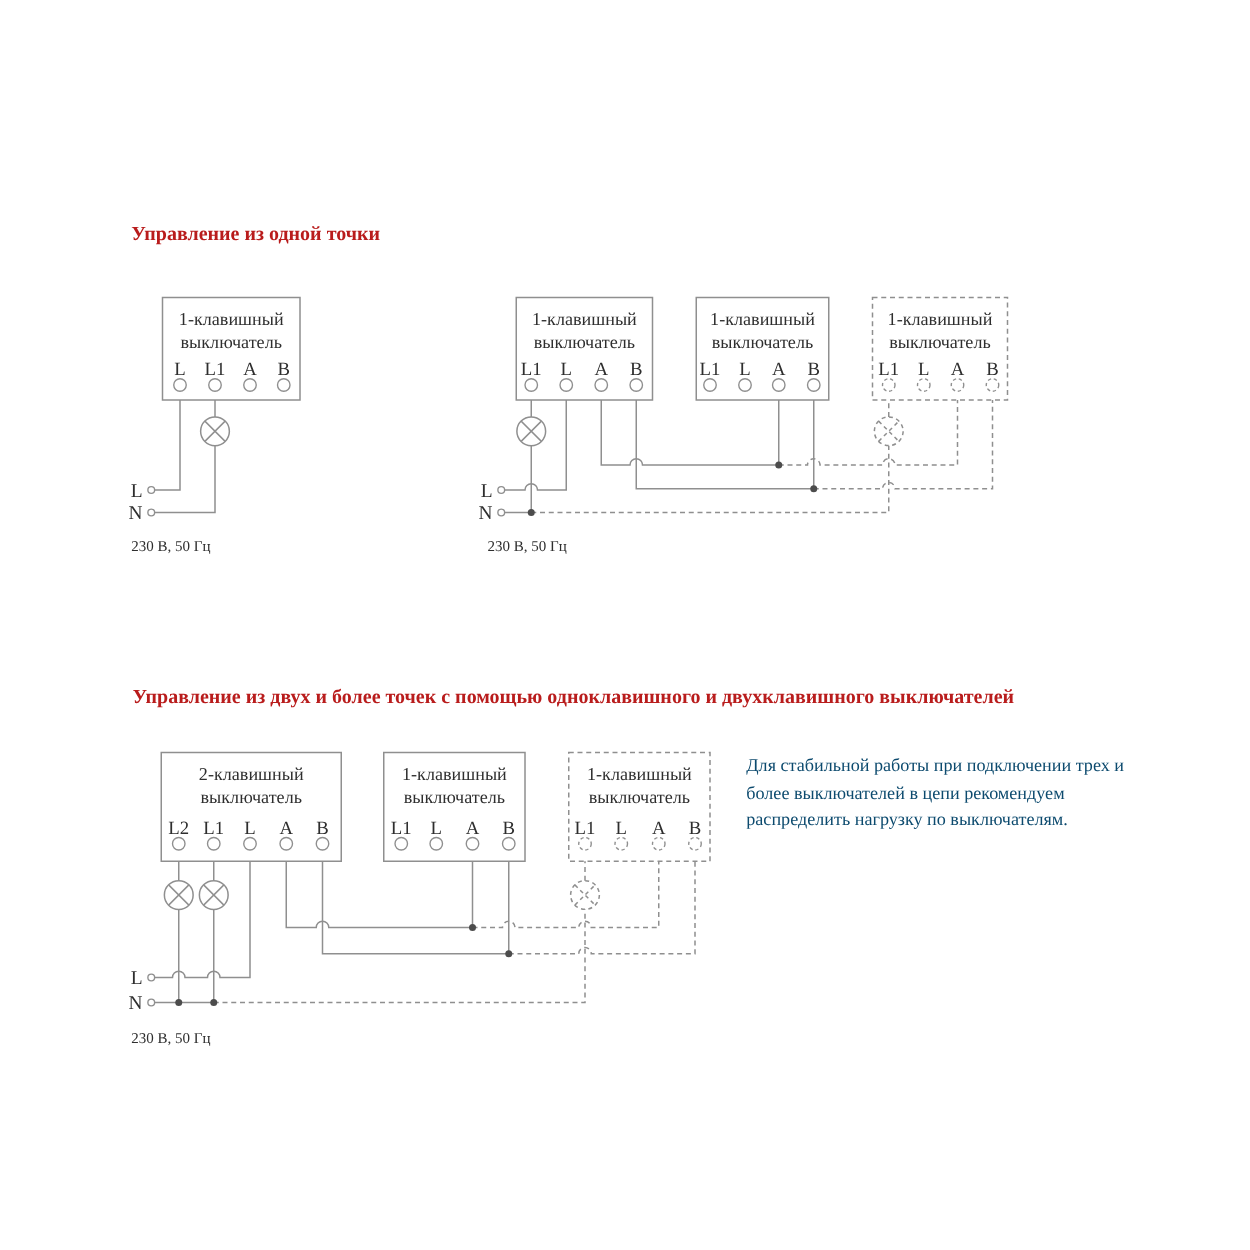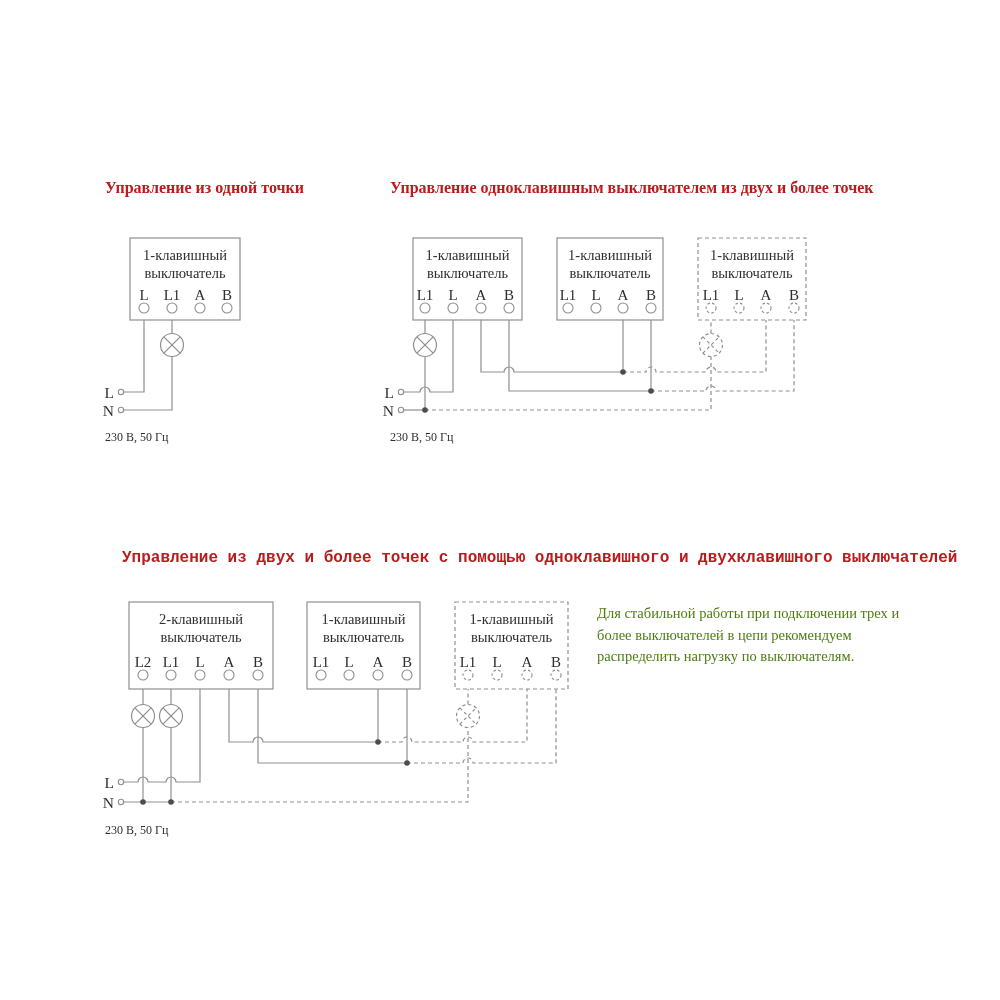--- a/index.html
+++ b/index.html
@@ -1,20 +1,20 @@
 <!DOCTYPE html>
 <html><head>
 <meta charset="utf-8">
 <style>
   html,body{margin:0;padding:0;background:#ffffff;}
   #canvas{position:relative;width:1000px;height:1000px;background:#ffffff;overflow:hidden;
           font-family:"Liberation Serif", serif;color:#2e2e2e;}
   .title{position:absolute;font-size:16px;font-weight:bold;white-space:nowrap;color:#b91c1c;}
   .caption{position:absolute;font-size:12px;white-space:nowrap;color:#2e2e2e;}
-  .note{position:absolute;font-size:14.5px;line-height:21.5px;color:#4d7c0f;}
+  .note{position:absolute;font-size:14.5px;line-height:21.5px;color:#0c4a6e;}
   .note div{white-space:nowrap;}
   #diagram-svg{position:absolute;left:0;top:0;}
   svg text{font-family:"Liberation Serif", serif;fill:#2e2e2e;}
 </style>
 </head>
 <body>
 
 <div id="canvas">
 
   <svg id="diagram-svg" width="1000" height="1000" viewBox="0 0 1000 1000">
@@ -204,23 +204,22 @@
         </g>
         <g>
           <text x="114" y="807.5" text-anchor="end" font-size="15.5">N</text>
           <circle cx="121" cy="802" r="2.7" fill="#ffffff" stroke="#8f8f8f" stroke-width="1.1"></circle>
         </g>
       </g>
     </svg>
 
   <div class="title" style="left:105px;top:179px;">Управление из одной точки</div>
 
-  <div class="title" style="left:390px;top:179px;">Управление одноклавишным выключателем из двух и более точек</div>
-
-  <div class="title" style="left:122px;top:549px;font-family:Liberation Mono, monospace;">Управление из двух и более точек с помощью одноклавишного и двухклавишного выключателей</div>
+
+  <div class="title" style="left:106px;top:549px;">Управление из двух и более точек с помощью одноклавишного и двухклавишного выключателей</div>
 
   <div class="caption" style="left:105px;top:430px;">230 В, 50 Гц</div>
 
   <div class="caption" style="left:390px;top:430px;">230 В, 50 Гц</div>
 
   <div class="caption" style="left:105px;top:823px;">230 В, 50 Гц</div>
 
   <div class="note" style="left:597px;top:603px;">
     <div>Для стабильной работы при подключении трех и</div>
     <div>более выключателей в цепи рекомендуем</div>

